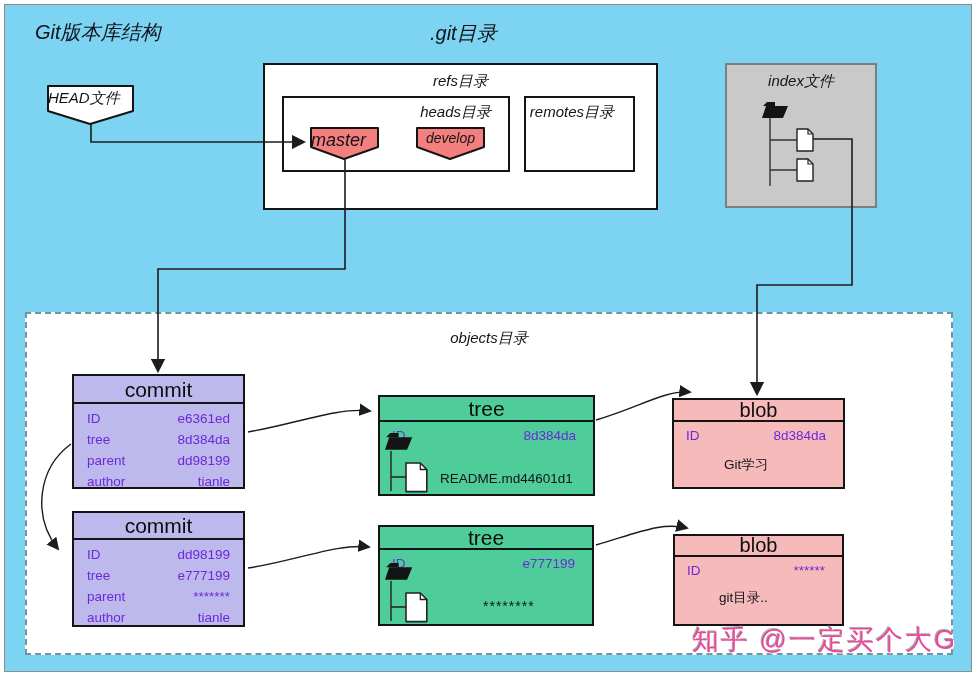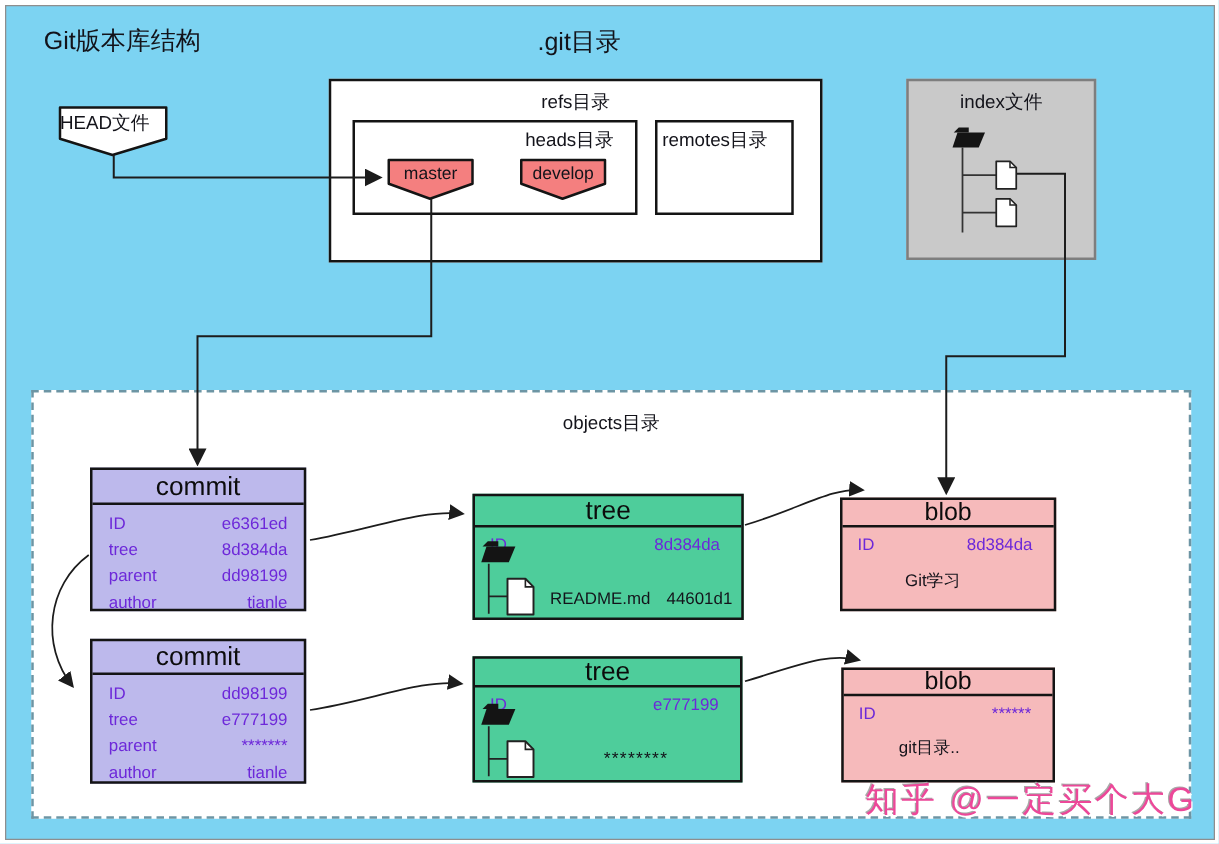--- a/index.html
+++ b/index.html
@@ -14,21 +14,21 @@
   .wbox{background:#ffffff;border:2px solid #141414;}
   .obj{position:absolute;box-sizing:border-box;border:2px solid #141414;}
   .obj-header{border-bottom:2px solid #141414;text-align:center;font-size:21px;
     color:#0c0c0c;overflow:visible;}
   .kv{display:flex;justify-content:space-between;font-size:13.5px;color:#6d28d9;
     line-height:21px;}
   .rows{padding:4px 13px 0 13px;}
   .idrow{padding:3px 17px 0 12px;}
   svg.overlay{position:absolute;left:0;top:0;width:975px;height:675px;
     pointer-events:none;z-index:6;}
-  .txt-over{z-index:7;}
+  .txt-over{z-index:7;font-style:italic;}
   .watermark{position:absolute;left:692px;top:622px;width:276px;overflow:hidden;
     font-size:27px;letter-spacing:2px;color:#ec4899;z-index:10;white-space:nowrap;
     text-shadow:1px 1px 0 #ffffff,-1px -1px 0 #a8a8a8;}
 </style>
 </head>
 <body>
 
 <div class="canvas">
 
   
@@ -83,21 +83,21 @@
       </div>
   </div>
 </div>
 
 <div class="obj" style="left:378px;top:395px;width:217px;height:101px;background:#4ecd9b">
   <div class="obj-header" style="height:23px;line-height:24px">tree</div>
   <div class="kv idrow">
       <span>ID</span>
       <span>8d384da</span>
     </div>
-  <div class="lbl" style="left:60px;top:74px;font-size:13.5px;display:flex;gap:13px">
+  <div class="lbl" style="left:60px;top:74px;font-size:13.5px;display:flex;">
     <span>README.md</span>
     <span>44601d1</span>
   </div>
 </div>
 
 <div class="obj" style="left:378px;top:525px;width:216px;height:101px;background:#4ecd9b">
   <div class="obj-header" style="height:21px;line-height:22px">tree</div>
   <div class="kv idrow">
       <span>ID</span>
       <span>e777199</span>
@@ -182,16 +182,16 @@
 <div class="lbl txt-over" style="left:430px;top:20px;font-size:20px;font-weight:500;position:absolute">.git目录</div>
 
 <div class="lbl txt-over" style="left:48px;top:89px;width:85px;text-align:left;font-size:15px;position:absolute">HEAD文件</div>
 
 <div class="lbl txt-over" style="left:263px;top:72px;width:395px;text-align:center;font-size:15px;position:absolute">refs目录</div>
 <div class="lbl txt-over" style="left:267px;top:103px;width:224px;text-align:right;font-size:15px;position:absolute">heads目录</div>
 <div class="lbl txt-over" style="left:524px;top:103px;width:90px;text-align:right;font-size:15px;position:absolute">remotes目录</div>
 <div class="lbl txt-over" style="left:725px;top:72px;width:152px;text-align:center;font-size:15px;position:absolute">index文件</div>
 <div class="lbl txt-over" style="left:25px;top:329px;width:928px;text-align:center;font-size:15px;position:absolute">objects目录</div>
 
-<div class="lbl txt-over" style="left:311px;top:130px;width:67px;text-align:center;font-size:14px;position:absolute">master</div>
+<div class="lbl txt-over" style="left:311px;top:130px;width:67px;font-size:18px;position:absolute">master</div>
 <div class="lbl txt-over" style="left:417px;top:130px;width:67px;text-align:center;font-size:14px;position:absolute">develop</div>
 
 <div class="watermark">知乎 @一定买个大G</div>
 
 </body></html>

